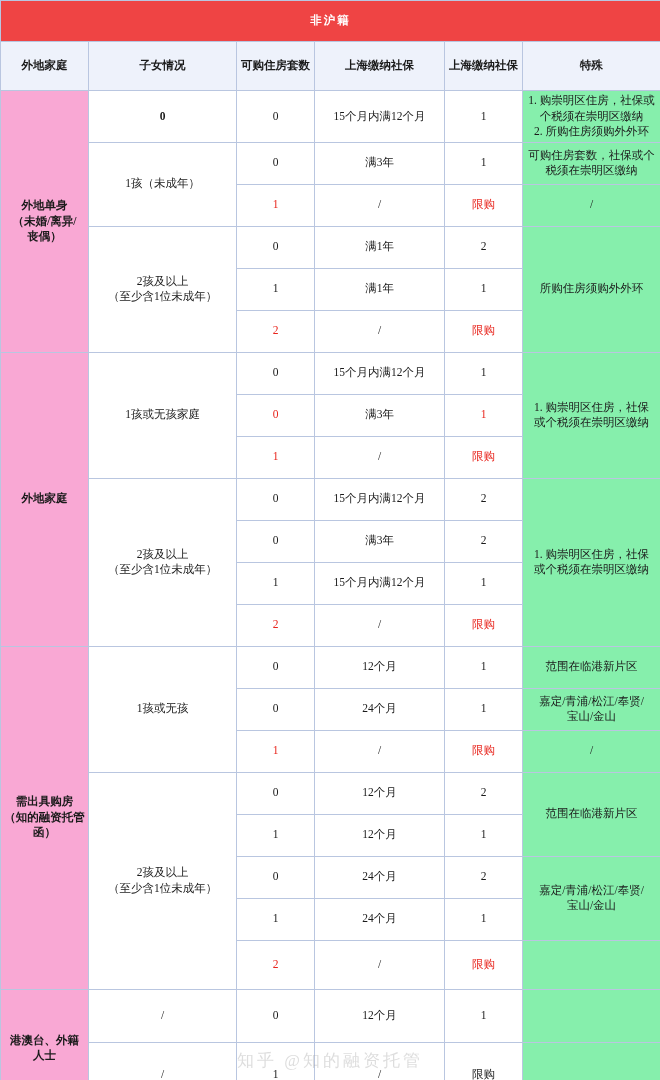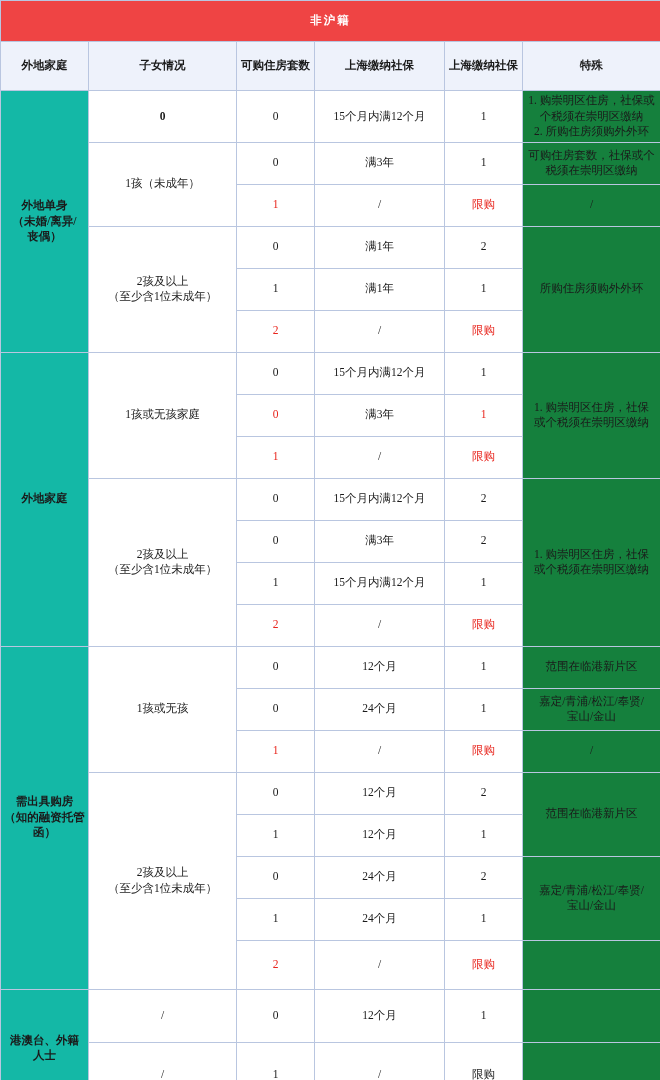--- a/index.html
+++ b/index.html
@@ -43,37 +43,37 @@
     border: 1px solid #b9a8e8;
   }
   .head-row td {
     background: #eef2fb;
     font-weight: bold;
     font-size: 12.5px;
     height: 44px;
     color: #1a1a1a;
   }
   td.subject {
-    background: #14b8a6;
+    background: #f9a8d4;
     font-weight: bold;
     font-size: 12px;
     color: #1a1a1a;
     line-height: 1.5;
   }
   td.children {
     background: #ffffff;
     font-size: 12px;
     line-height: 1.5;
   }
   td.cell {
     background: #ffffff;
     height: 37px;
   }
   td.special {
-    background: #15803d;
+    background: #86efac;
     font-size: 10.5px;
     line-height: 1.45;
     text-align: center;
     padding: 3px 4px;
   }
   .red {
     color: #e8241c;
   }
   .bold {
     font-weight: bold;
@@ -302,14 +302,15 @@
     <tr>
       <td class="children" style="height:60px">/</td>
       <td class="cell">1</td>
       <td class="cell">/</td>
       <td class="cell">限购</td>
       <td class="special"></td>
     </tr>
   </tbody>
 </table>
 
+<div class="watermark">知乎 @知的融资托管</div>
 
 </div>
 
 </body></html>

